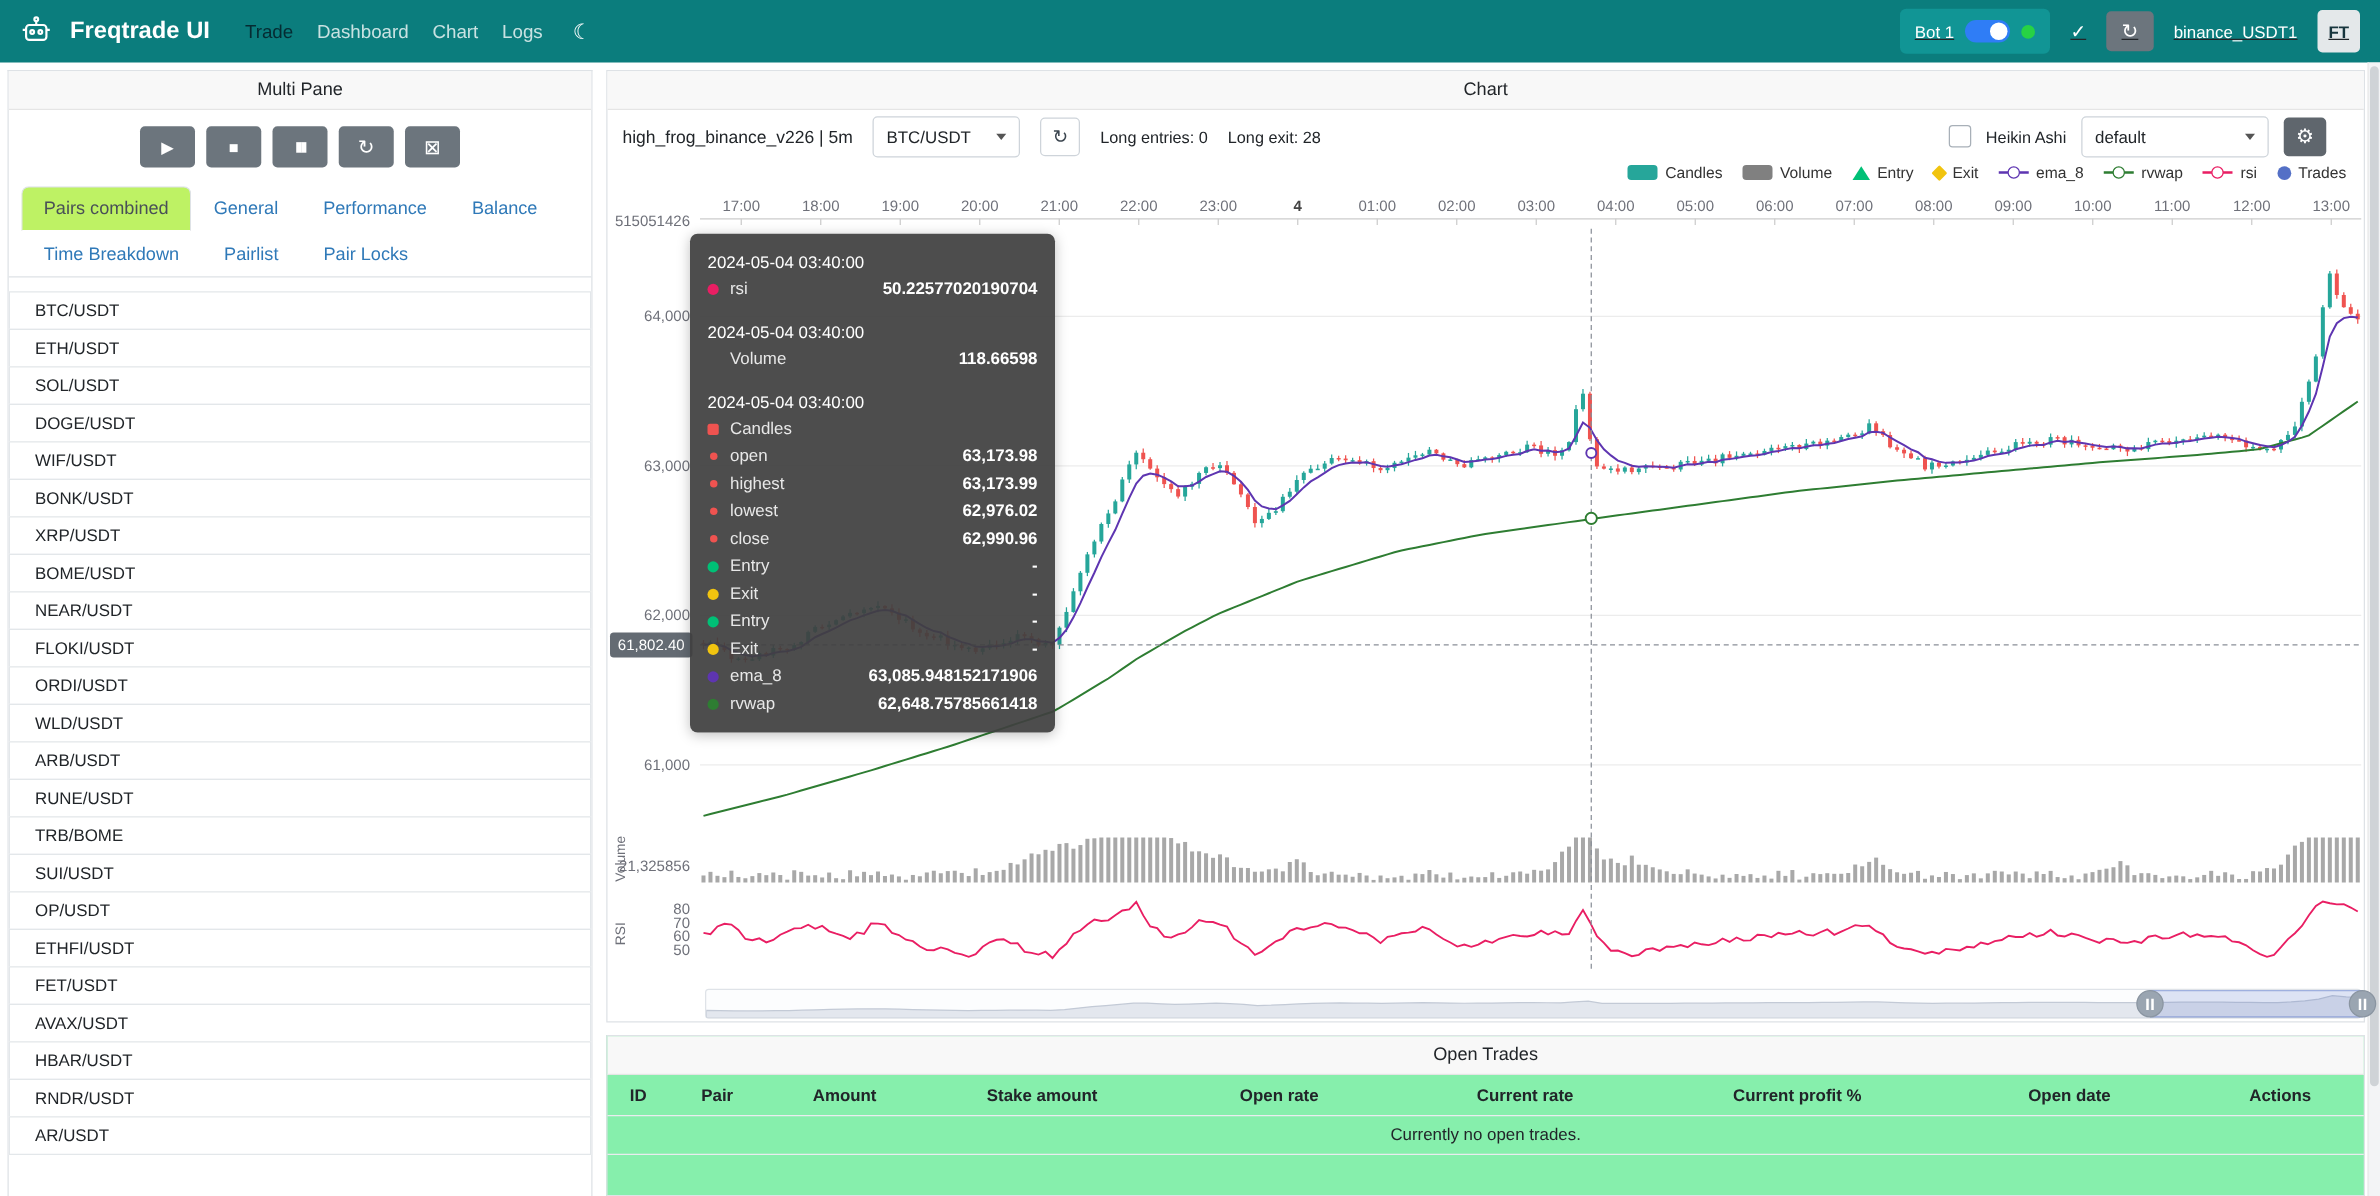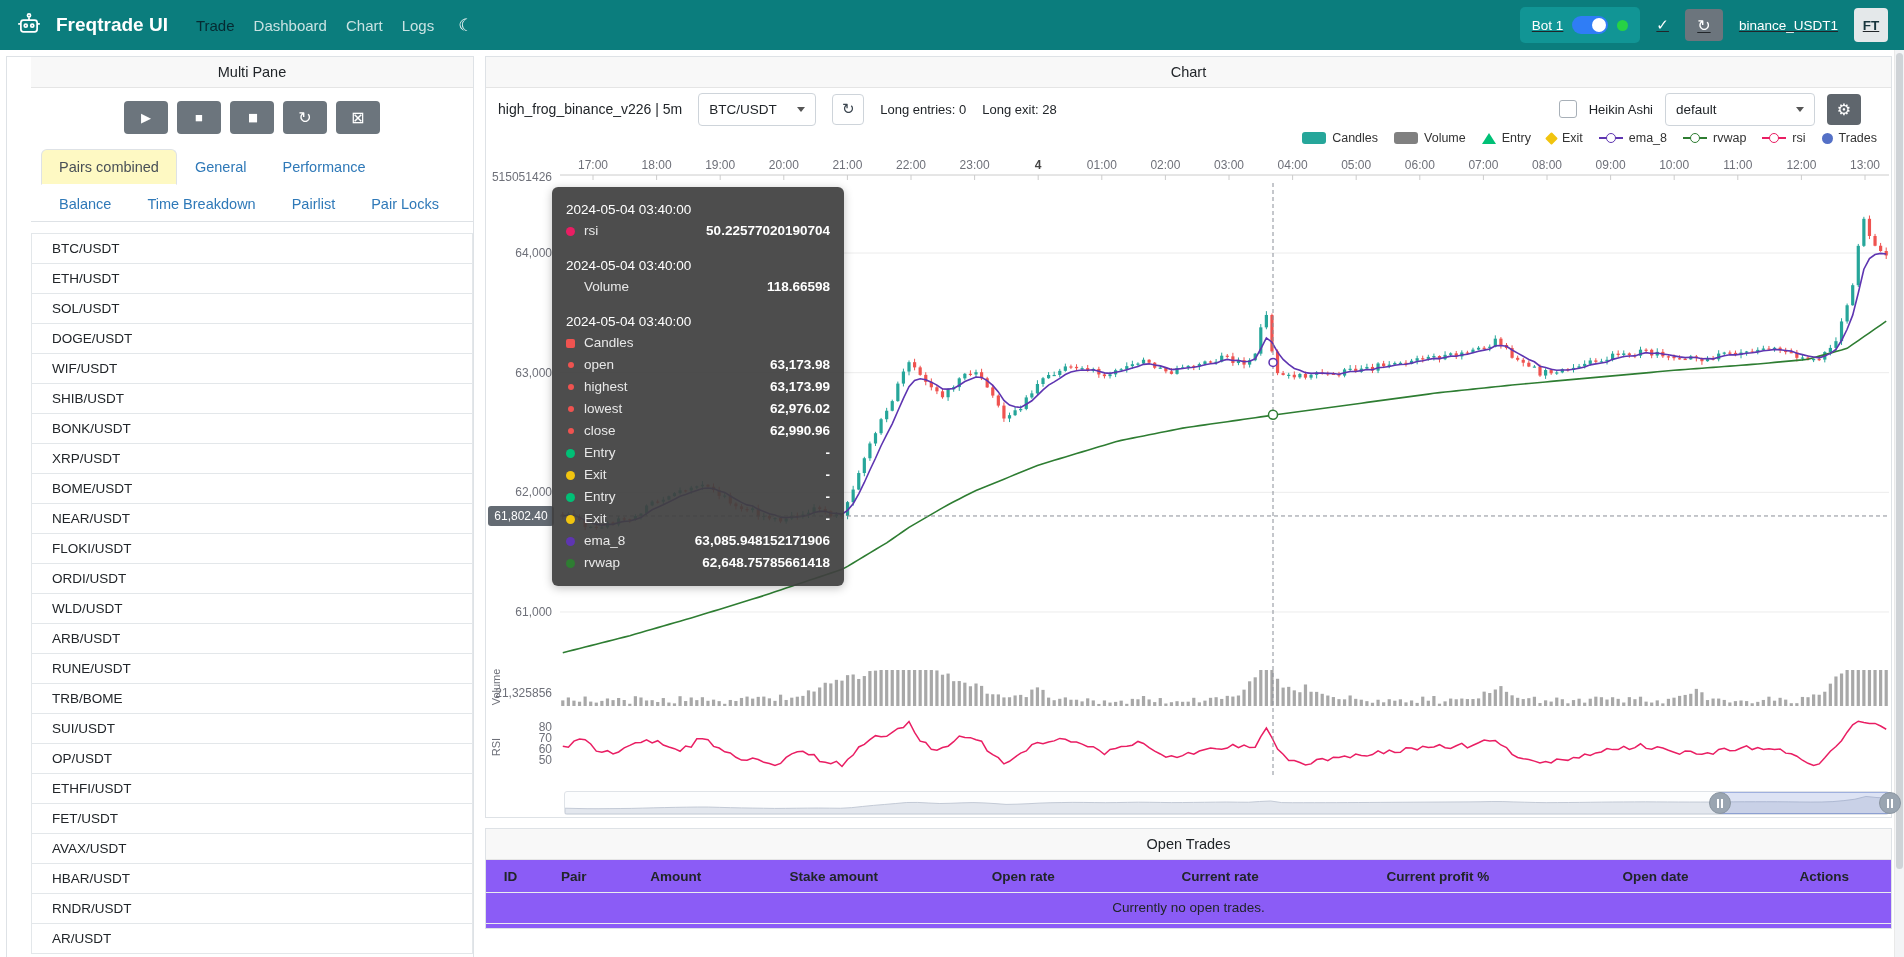--- a/index.html
+++ b/index.html
@@ -27,31 +27,31 @@
   .exchange{color:#fff;font-size:13.5px;}
   .avatar{width:34px;height:34px;border-radius:4px;background:#e4e8ea;color:#17353d;font-weight:700;
           font-size:13.5px;display:flex;align-items:center;justify-content:center;cursor:pointer;}
 
   
   .card-head{height:30px;line-height:30px;text-align:center;background:#f8f8f8;
              border-bottom:1px solid #e5e5e5;font-size:14.5px;color:#212529;}
 
   
   .left-panel{position:absolute;top:56px;left:6px;width:468px;height:901px;
-              border:1px solid #dee2e6;border-bottom:none;box-sizing:border-box;background:#fff;padding-left:24px;}
+              border:1px solid #dee2e6;border-bottom:none;box-sizing:border-box;background:#fff;}
   .pane-controls{display:flex;justify-content:center;gap:9px;padding:13px 0 11px;}
   .ctrl-btn{width:44px;height:33px;border:none;border-radius:4px;background:#6c757d;color:#fff;
             cursor:pointer;display:flex;align-items:center;justify-content:center;font-size:13px;}
   .ctrl-btn .g-pause{letter-spacing:-2px;font-size:11px;}
   .ctrl-btn .g-reload{font-size:16px;}
   .ctrl-btn .g-force-exit{font-size:16px;}
   .pane-tabs{display:flex;flex-wrap:wrap;padding:4px 10px 0;border-bottom:1px solid #dee2e6;row-gap:2px;}
   .pane-tab{padding:9px 17px;font-size:14.5px;color:#2f79b8;cursor:pointer;border:1px solid transparent;
             border-radius:6px 6px 0 0;margin-bottom:-1px;white-space:nowrap;}
-  .pane-tab.active{color:#495057;background:#fef9c3;border-color:#dee2e6 #dee2e6 #fff;}
+  .pane-tab.active{color:#495057;background:#bef264;border-color:#dee2e6 #dee2e6 #fff;}
   .pair-list{padding:12px 0 0;}
   .pair-item{padding:7px 20px;border:1px solid #e3e7ea;margin-top:-1px;font-size:13.5px;
              color:#212529;background:#fff;cursor:pointer;}
 
   
   .chart-card{position:absolute;top:56px;left:485px;width:1407px;height:762px;
               border:1px solid #dee2e6;box-sizing:border-box;background:#fff;}
   .chart-toolbar{position:absolute;top:31px;left:0;right:16px;height:42px;display:flex;align-items:center;
                  padding:0 12px;gap:16px;box-sizing:border-box;}
   .strategy{font-size:14px;color:#212529;white-space:nowrap;}
@@ -102,22 +102,22 @@
   #zoom-svg{position:absolute;left:0;top:0;}
   .zoom-sel{position:absolute;left:1155px;width:170px;top:0;bottom:0;background:rgba(84,112,198,.18);
             box-shadow:inset 0 0 0 1px rgba(84,112,198,.45);}
   .zoom-handle{position:absolute;top:0;width:22px;height:22px;border-radius:50%;background:#9aa5b1;
                border:1px solid #8a95a1;box-sizing:border-box;display:flex;align-items:center;justify-content:center;gap:2px;cursor:ew-resize;z-index:3;}
   .zoom-handle .pbar{width:2px;height:9px;background:#fff;display:inline-block;}
   .zoom-handle.h1{left:1144px;}
   .zoom-handle.h2{left:1314px;}
 
   
-  .trades-card{position:absolute;top:828px;left:485px;width:1407px;height:101px;
-               border:1px solid #dee2e6;box-sizing:border-box;background:#8b5cf6;}
+  .trades-card{position:absolute;top:828px;left:485px;width:1407px;height:129px;
+               border:1px solid #dee2e6;box-sizing:border-box;background:#86efac;}
   .ot-row{display:grid;grid-template-columns:3.5% 5.5% 9% 13.5% 13.5% 14.5% 16.5% 14.5% 9.5%;
           align-items:center;height:32px;border-bottom:1px solid #e9ecef;}
   .ot-col{font-size:13.5px;font-weight:700;text-align:center;color:#212529;}
   .ot-empty{height:30px;line-height:30px;text-align:center;font-size:13.5px;color:#212529;
             border-bottom:1px solid #e9ecef;}
 
   
   .page-scrollbar{position:absolute;right:0;top:50px;bottom:0;width:9px;background:#f3f4f6;border-left:1px solid #e9e9e9;}
   .page-scrollbar .thumb{position:absolute;left:1px;right:1px;top:3px;height:90%;background:#cfd3d7;border-radius:4px;}
 </style>
@@ -190,21 +190,20 @@
       <a class="pane-tab">Time Breakdown</a>
       <a class="pane-tab">Pairlist</a>
       <a class="pane-tab">Pair Locks</a>
     </div>
   <div class="pair-list">
       <div class="pair-item">BTC/USDT</div>
       <div class="pair-item">ETH/USDT</div>
       <div class="pair-item">SOL/USDT</div>
       <div class="pair-item">DOGE/USDT</div>
       <div class="pair-item">WIF/USDT</div>
-      <div class="pair-item">SHIB/USDT</div>
       <div class="pair-item">BONK/USDT</div>
       <div class="pair-item">XRP/USDT</div>
       <div class="pair-item">BOME/USDT</div>
       <div class="pair-item">NEAR/USDT</div>
       <div class="pair-item">FLOKI/USDT</div>
       <div class="pair-item">ORDI/USDT</div>
       <div class="pair-item">WLD/USDT</div>
       <div class="pair-item">ARB/USDT</div>
       <div class="pair-item">RUNE/USDT</div>
       <div class="pair-item">TRB/BOME</div>

